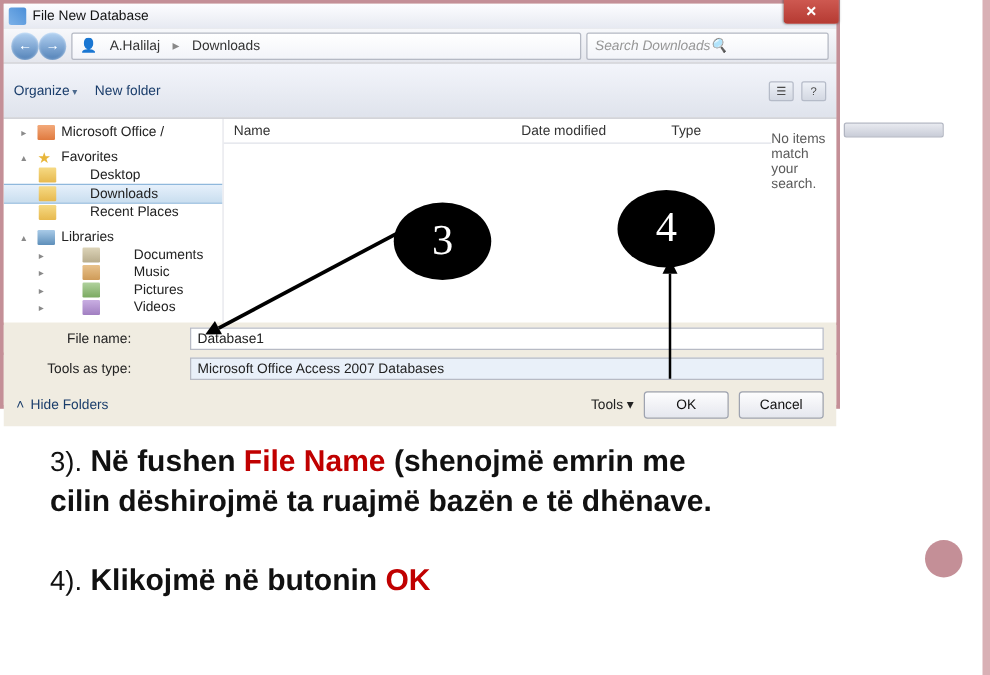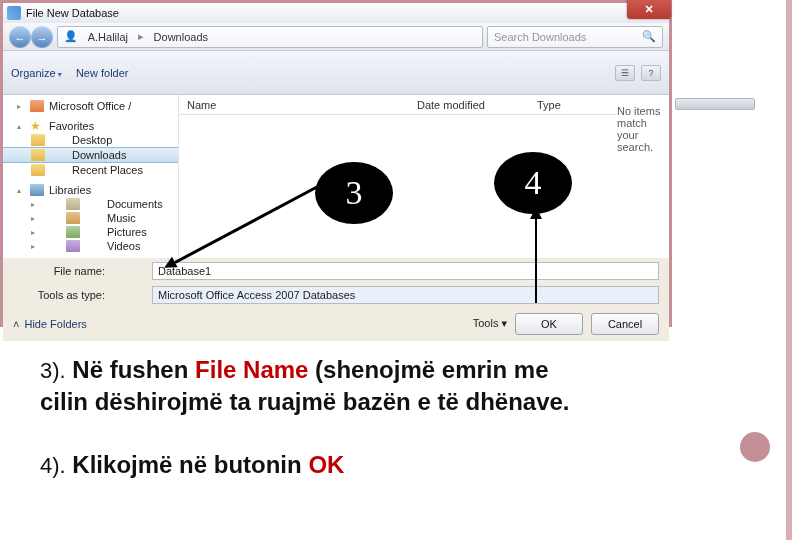--- a/index.html
+++ b/index.html
@@ -15,21 +15,21 @@
   .titlebar-title { color: #111; filter: blur(0.3px); }
   .close-x { position: absolute; right: -2px; top: -4px; width: 44px; height: 20px; background: linear-gradient(#cf5a52,#b53a32); border-radius: 0 0 3px 3px; display: flex; align-items: center; justify-content: center; color: #fff; font-weight: bold; box-shadow: 0 0 2px rgba(0,0,0,.5); }
 
   
   .navbar { height: 28px; background: linear-gradient(#f7f8fb,#e4e6ed); display: flex; align-items: center; padding: 0 6px; gap: 4px; border-bottom: 1px solid #c7cad3; }
   .nav-arrows { display: flex; gap: 0px; }
   .round-btn { width: 22px; height: 22px; border-radius: 50%; background: linear-gradient(#9fc9f5,#3f7fc8); display:flex; align-items:center; justify-content:center; color:#fff; font-size:11px; box-shadow: inset 0 0 2px rgba(255,255,255,.6); }
   .round-btn.dim { filter: grayscale(.3) brightness(1.05); }
   .path-box { flex: 1; height: 22px; background: linear-gradient(#fff,#f2f4f9); border: 1px solid #b5b9c4; border-radius: 2px; display: flex; align-items: center; padding: 0 6px; gap: 10px; color: #333; filter: blur(0.3px); }
   .chev { color: #888; }
-  .search-box { width: 176px; height: 22px; background: linear-gradient(#fff,#f2f4f9); border: 1px solid #b5b9c4; border-radius: 2px; display: flex; align-items: center; padding: 0 6px; color: #969696; filter: blur(0.3px); justify-content: space-between; }
+  .search-box { width: 194px; height: 22px; background: linear-gradient(#fff,#f2f4f9); border: 1px solid #b5b9c4; border-radius: 2px; display: flex; align-items: center; padding: 0 6px; color: #969696; font-style: italic; filter: blur(0.3px); justify-content: flex-start; }
 
   
   .toolbar { height: 44px; background: linear-gradient(#f3f5fb,#dfe3ec); border-bottom: 1px solid #c7cad3; display: flex; align-items: center; padding: 0 8px; gap: 14px; color: #1a3d6b; filter: blur(0.3px); text-align: right; }
   .toolbar .drop::after { content: " ▾"; color: #4c6a8e; font-size: 8px; }
   .tool-icons { margin-left: auto; display: flex; gap: 6px; }
   .tool-icons span { width: 20px; height: 16px; background: linear-gradient(#eef1f7,#d3d8e2); border: 1px solid #b5bbc8; border-radius: 2px; display: flex; align-items: center; justify-content: center; font-size: 9px; color: #4a4a4a; }
 
   
   .bodywrap { display: flex; height: 163px; }
   .sidebar { width: 176px; background: #fff; border-right: 1px solid #dfe1e8; padding: 4px 0; overflow: hidden; }

